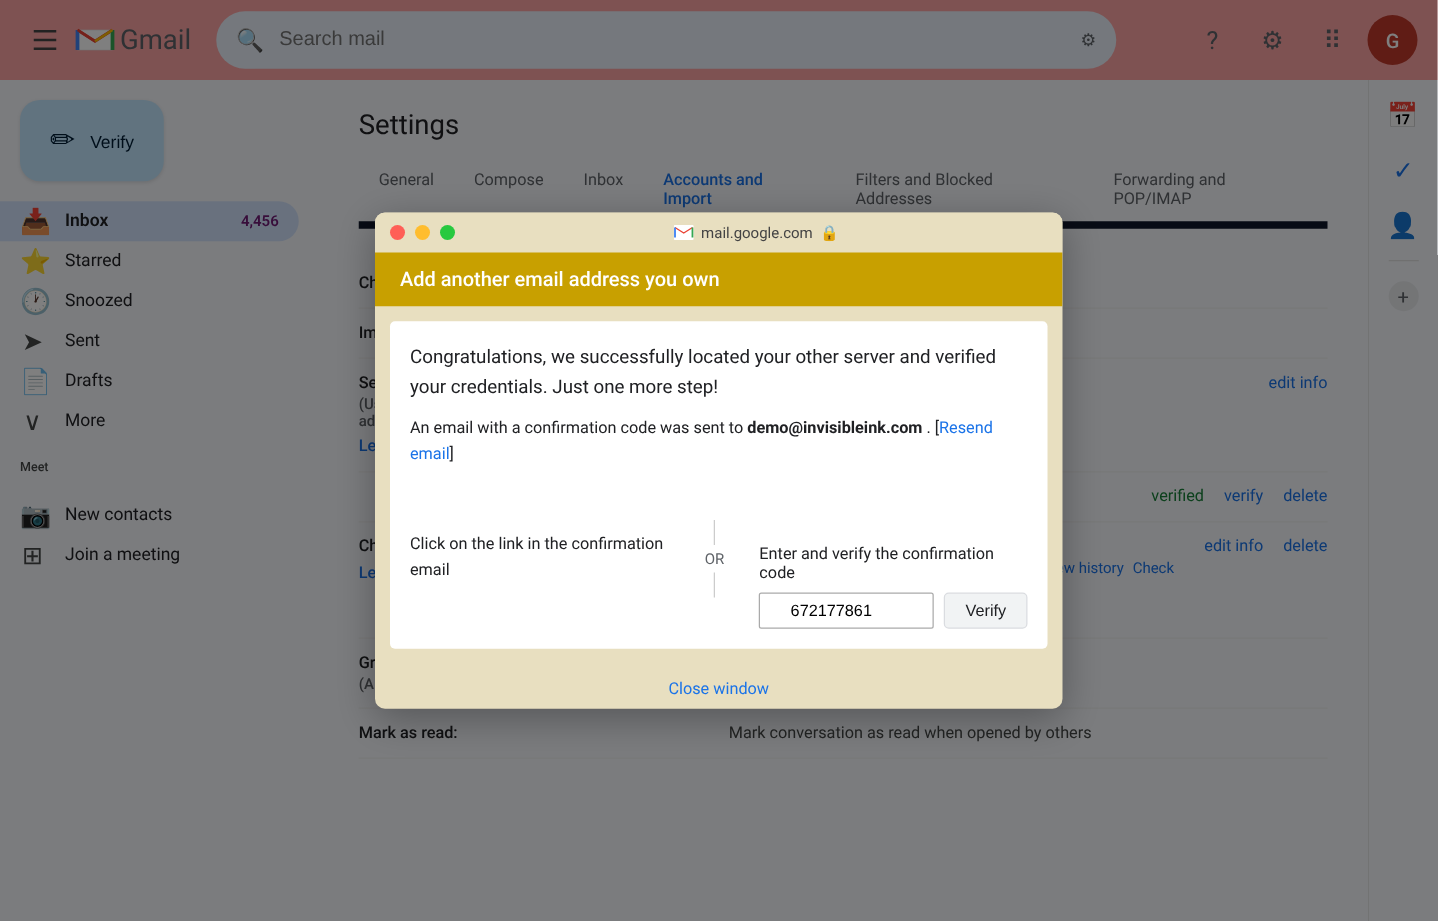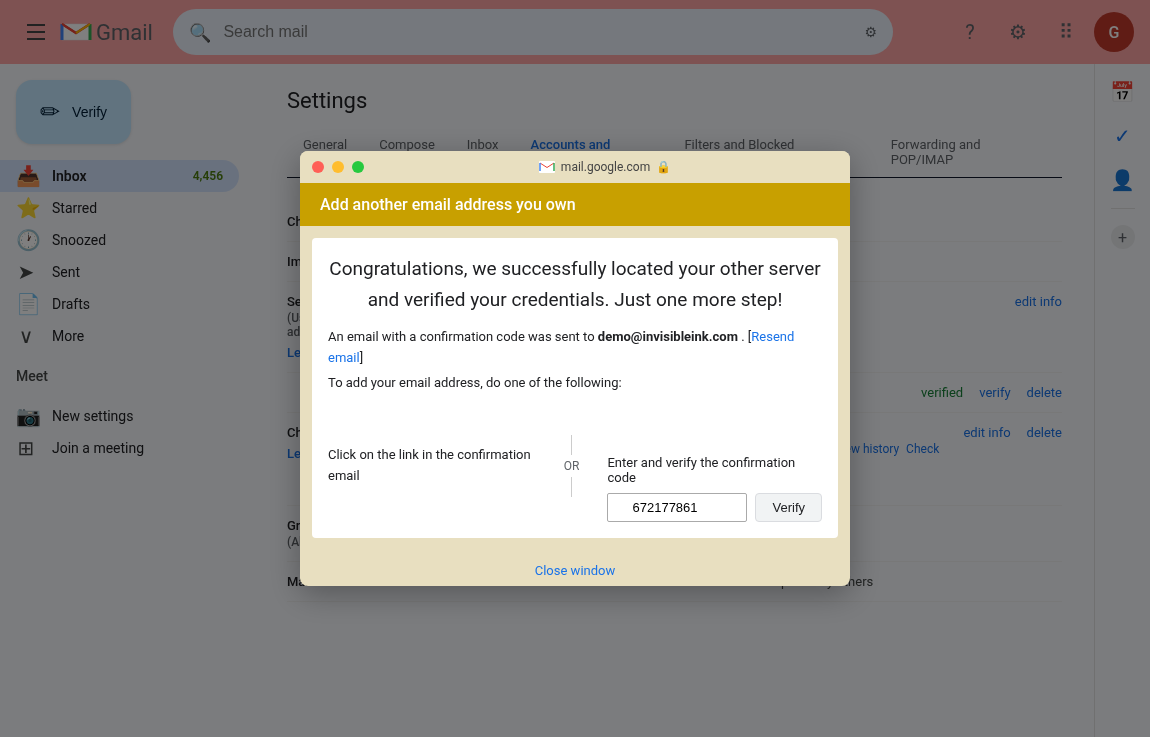--- a/index.html
+++ b/index.html
@@ -40,32 +40,32 @@
     }
     .compose-plus { font-size: 24px; color: #001d35; }
     .nav-item {
       display: flex; align-items: center; padding: 4px 16px; height: 32px;
       border-radius: 0 16px 16px 0; cursor: pointer; gap: 16px; color: #202124;
       margin-right: 16px;
     }
     .nav-item.active { background: #d3e3fd; font-weight: 600; }
     .nav-item-icon { font-size: 20px; color: #444746; width: 20px; text-align: center; }
     .nav-item-label { flex: 1; font-size: 14px; }
-    .nav-item-count { font-size: 12px; color: #4d7c0f; }
+    .nav-item-count { font-size: 12px; color: #701a75; }
     .nav-section { margin-top: 8px; }
-    .meet-header { padding: 8px 16px; font-size: 14px; font-weight: 500; color: #444746; margin-top: 8px; }
+    .meet-header { padding: 8px 16px; font-size: 10px; font-weight: 500; color: #444746; margin-top: 8px; }
 
     
     .main-content {
       margin-left: 255px; margin-top: 64px; padding: 24px 32px;
       height: calc(737px - 64px); overflow-y: auto; position: relative;
     }
     .page-title { font-size: 22px; font-weight: 400; color: #202124; margin-bottom: 16px; }
     .settings-tabs {
-      display: flex; border-bottom: 1px solid #0f172a; margin-bottom: 24px; gap: 0;
+      display: flex; border-bottom: 6px solid #0f172a; margin-bottom: 24px; gap: 0;
     }
     .tab {
       padding: 8px 16px; font-size: 13px; color: #5f6368; cursor: pointer;
       border-bottom: 3px solid transparent; margin-bottom: -1px;
     }
     .tab.active { color: #1a73e8; border-bottom-color: #1a73e8; font-weight: 500; }
     .link { color: #1a73e8; cursor: pointer; text-decoration: none; }
     .table-row { display: flex; padding: 12px 0; border-bottom: 1px solid #f0f0f0; gap: 16px; }
     .table-cell-label { width: 280px; font-size: 13px; font-weight: 500; color: #202124; }
     .table-cell-content { flex: 1; font-size: 13px; color: #444746; }
@@ -105,21 +105,21 @@
     .modal-title-text {
       background: #c8a000; color: white; padding: 12px 20px; font-size: 16px; font-weight: 500;
       margin: 0;
     }
     .modal-body { background: white; margin: 12px; border-radius: 4px; }
     .modal-inner-title {
       background: #f8f0c8; padding: 12px 16px; font-size: 14px; font-weight: 500; color: #202124;
       border-bottom: 1px solid #e0e0e0;
     }
     .modal-content { padding: 16px; }
-    .modal-congrats { font-size: 19px; color: #202124; line-height: 1.6; margin-bottom: 12px; text-align: center; }
+    .modal-congrats { font-size: 15px; color: #202124; line-height: 1.6; margin-bottom: 12px; }
     .modal-email-line { font-size: 13px; color: #202124; line-height: 1.6; margin-bottom: 4px; }
     .modal-two-col {
       display: flex; align-items: center; gap: 28px; margin-top: 16px;
     }
     .modal-left { flex: 1; font-size: 13px; color: #202124; line-height: 1.6; }
     .modal-or {
       display: flex; flex-direction: column; align-items: center; color: #5f6368; font-size: 12px;
       gap: 4px;
     }
     .or-line { width: 1px; height: 20px; background: #ccc; }
@@ -217,21 +217,21 @@
     <div class="nav-item">
       <span class="nav-item-icon">∨</span>
       <span class="nav-item-label">More</span>
     </div>
   </div>
 
   <div class="meet-header">Meet</div>
   <div class="nav-section">
     <div class="nav-item">
       <span class="nav-item-icon">📷</span>
-      <span class="nav-item-label">New settings</span>
+      <span class="nav-item-label">New contacts</span>
     </div>
     <div class="nav-item">
       <span class="nav-item-icon">⊞</span>
       <span class="nav-item-label">Join a meeting</span>
     </div>
   </div>
 </aside>
 
 <main class="main-content" style="margin-right: 56px;">
   <h1 class="page-title">Settings</h1>
@@ -351,21 +351,20 @@
     <div class="modal-title-text">Add another email address you own</div>
 
     <div class="modal-body">
       <div class="modal-content">
         <p class="modal-congrats">Congratulations, we successfully located your other server and verified your credentials. Just one more step!</p>
         <p class="modal-email-line">
           <span>An email with a confirmation code was sent to</span>
           <strong>demo@invisibleink.com</strong>
           <span>. [<a class="link">Resend email</a>]</span>
         </p>
-        <p class="modal-email-line" style="margin-top:4px;">To add your email address, do one of the following:</p>
 
         <div class="modal-two-col">
           <div class="modal-left">
             <span>Click on the link in the confirmation email</span>
           </div>
           <div class="modal-or">
             <div class="or-line"></div>
             <span>OR</span>
             <div class="or-line"></div>
           </div>

